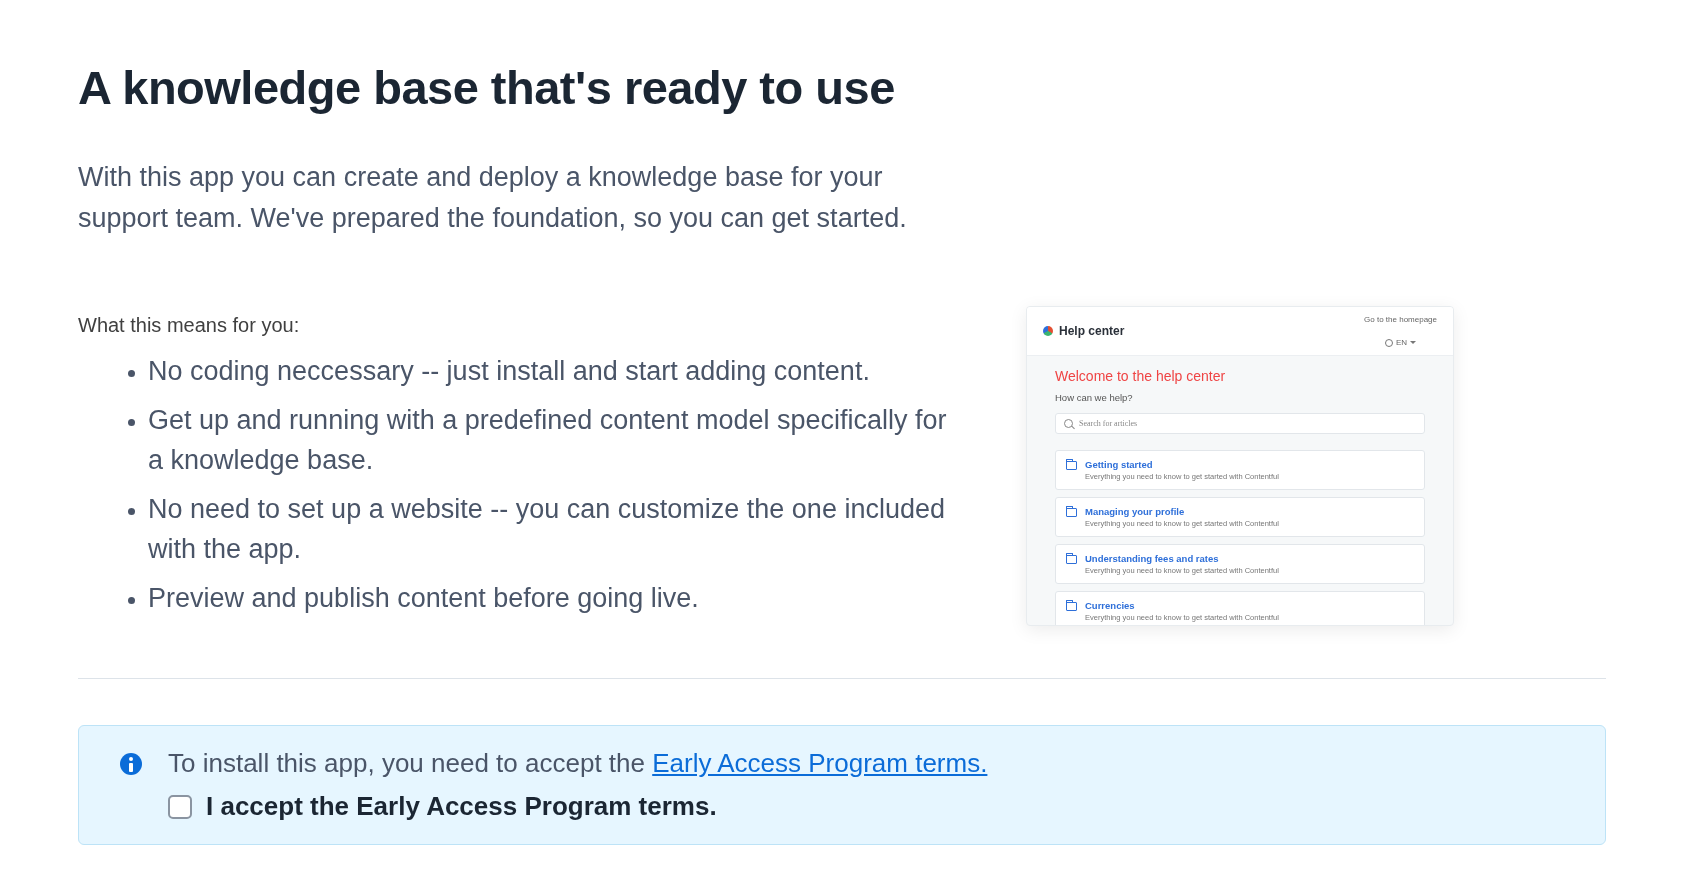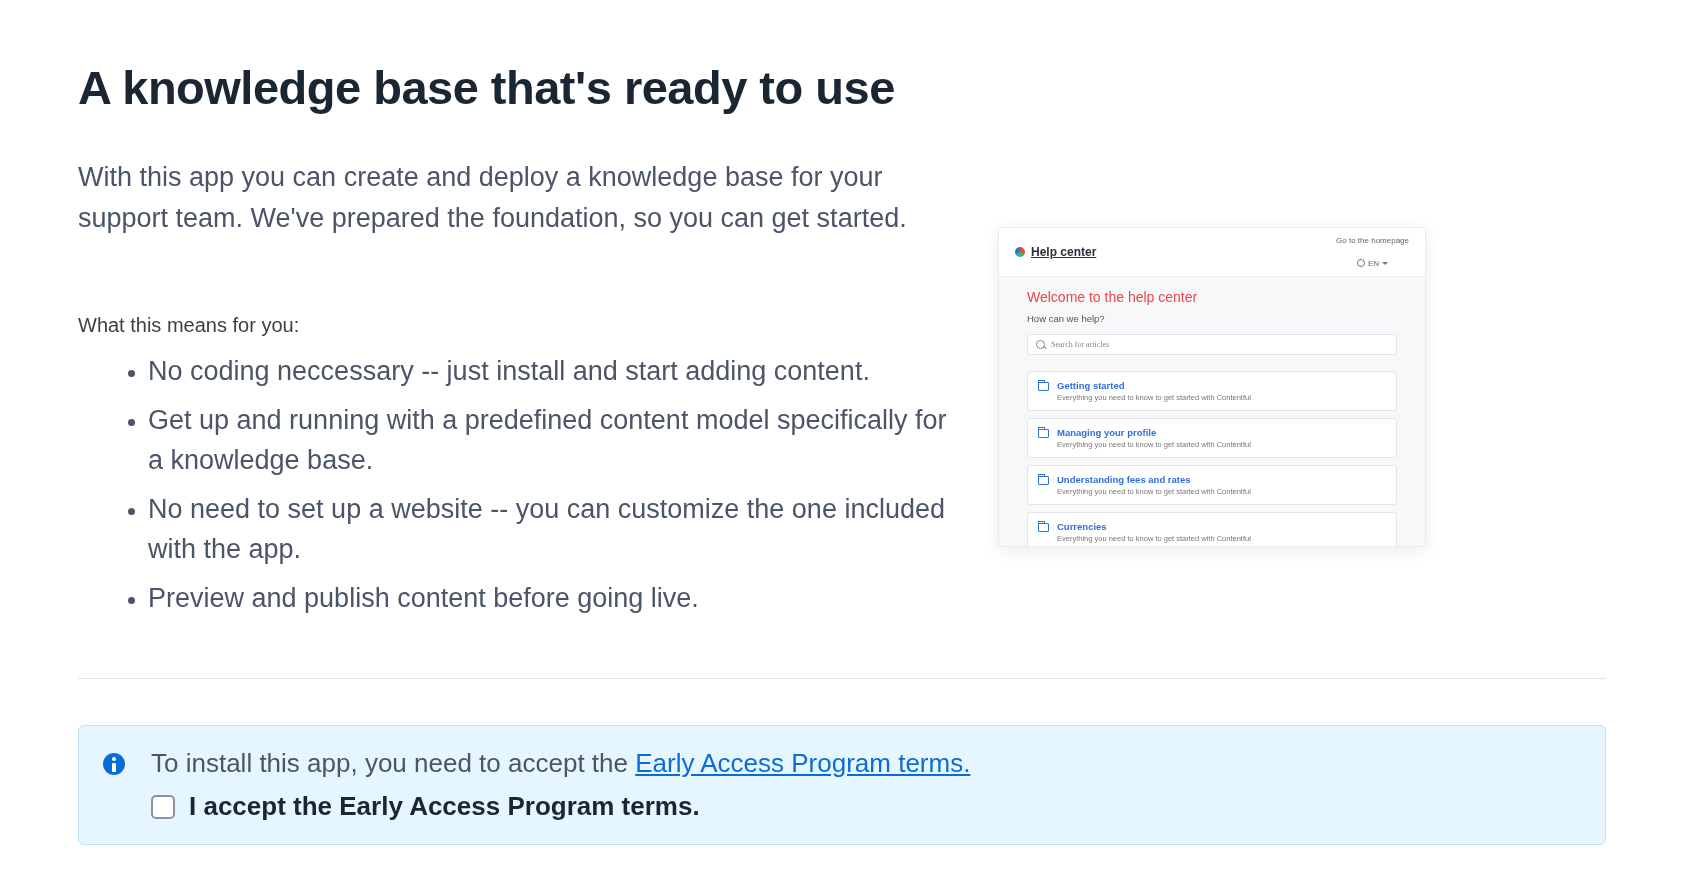--- a/index.html
+++ b/index.html
@@ -16,22 +16,22 @@
   h1.page-title {
     font-size: 47px;
     font-weight: 800;
     color: #1b2633;
     margin: 0 0 42px 0;
     letter-spacing: -0.5px;
   }
 
   .upper {
     display: flex;
-    gap: 50px;
-    align-items: center;
+    gap: 78px;
+    align-items: flex-end;
     margin-top: 31px;
   }
 
   .left-col {
     flex: 1 1 auto;
     max-width: 870px;
   }
 
   .intro {
     font-size: 27px;
@@ -77,21 +77,20 @@
     background: #fff;
     border-bottom: 1px solid #eceff2;
   }
   .pv-logo {
     display: flex;
     align-items: center;
     gap: 6px;
     font-weight: 700;
     font-size: 12px;
     color: #2a3039;
-    text-decoration: underline;
   }
   .pv-logo-mark {
     width: 10px; height: 10px; border-radius: 50%;
     background: conic-gradient(#e34f32 0 120deg, #3cb371 120deg 240deg, #2e6fd9 240deg 360deg);
   }
   .pv-right {
     display: flex;
     gap: 14px;
     align-items: center;
     font-size: 8px;
@@ -176,21 +175,21 @@
     border: 0;
     border-top: 1px solid #dde3e9;
     margin: 52px 0 46px 0;
   }
 
   
   .info-box {
     background: #e6f6ff;
     border: 1px solid #bde3f7;
     border-radius: 6px;
-    padding: 22px 24px;
+    padding: 22px 41px;
     display: flex;
     gap: 26px;
     align-items: flex-start;
   }
   .info-icon {
     width: 22px; height: 22px; border-radius: 50%;
     background: #0b6cd8;
     position: relative; flex-shrink: 0; top: 5px;
   }
   .info-icon::before {

